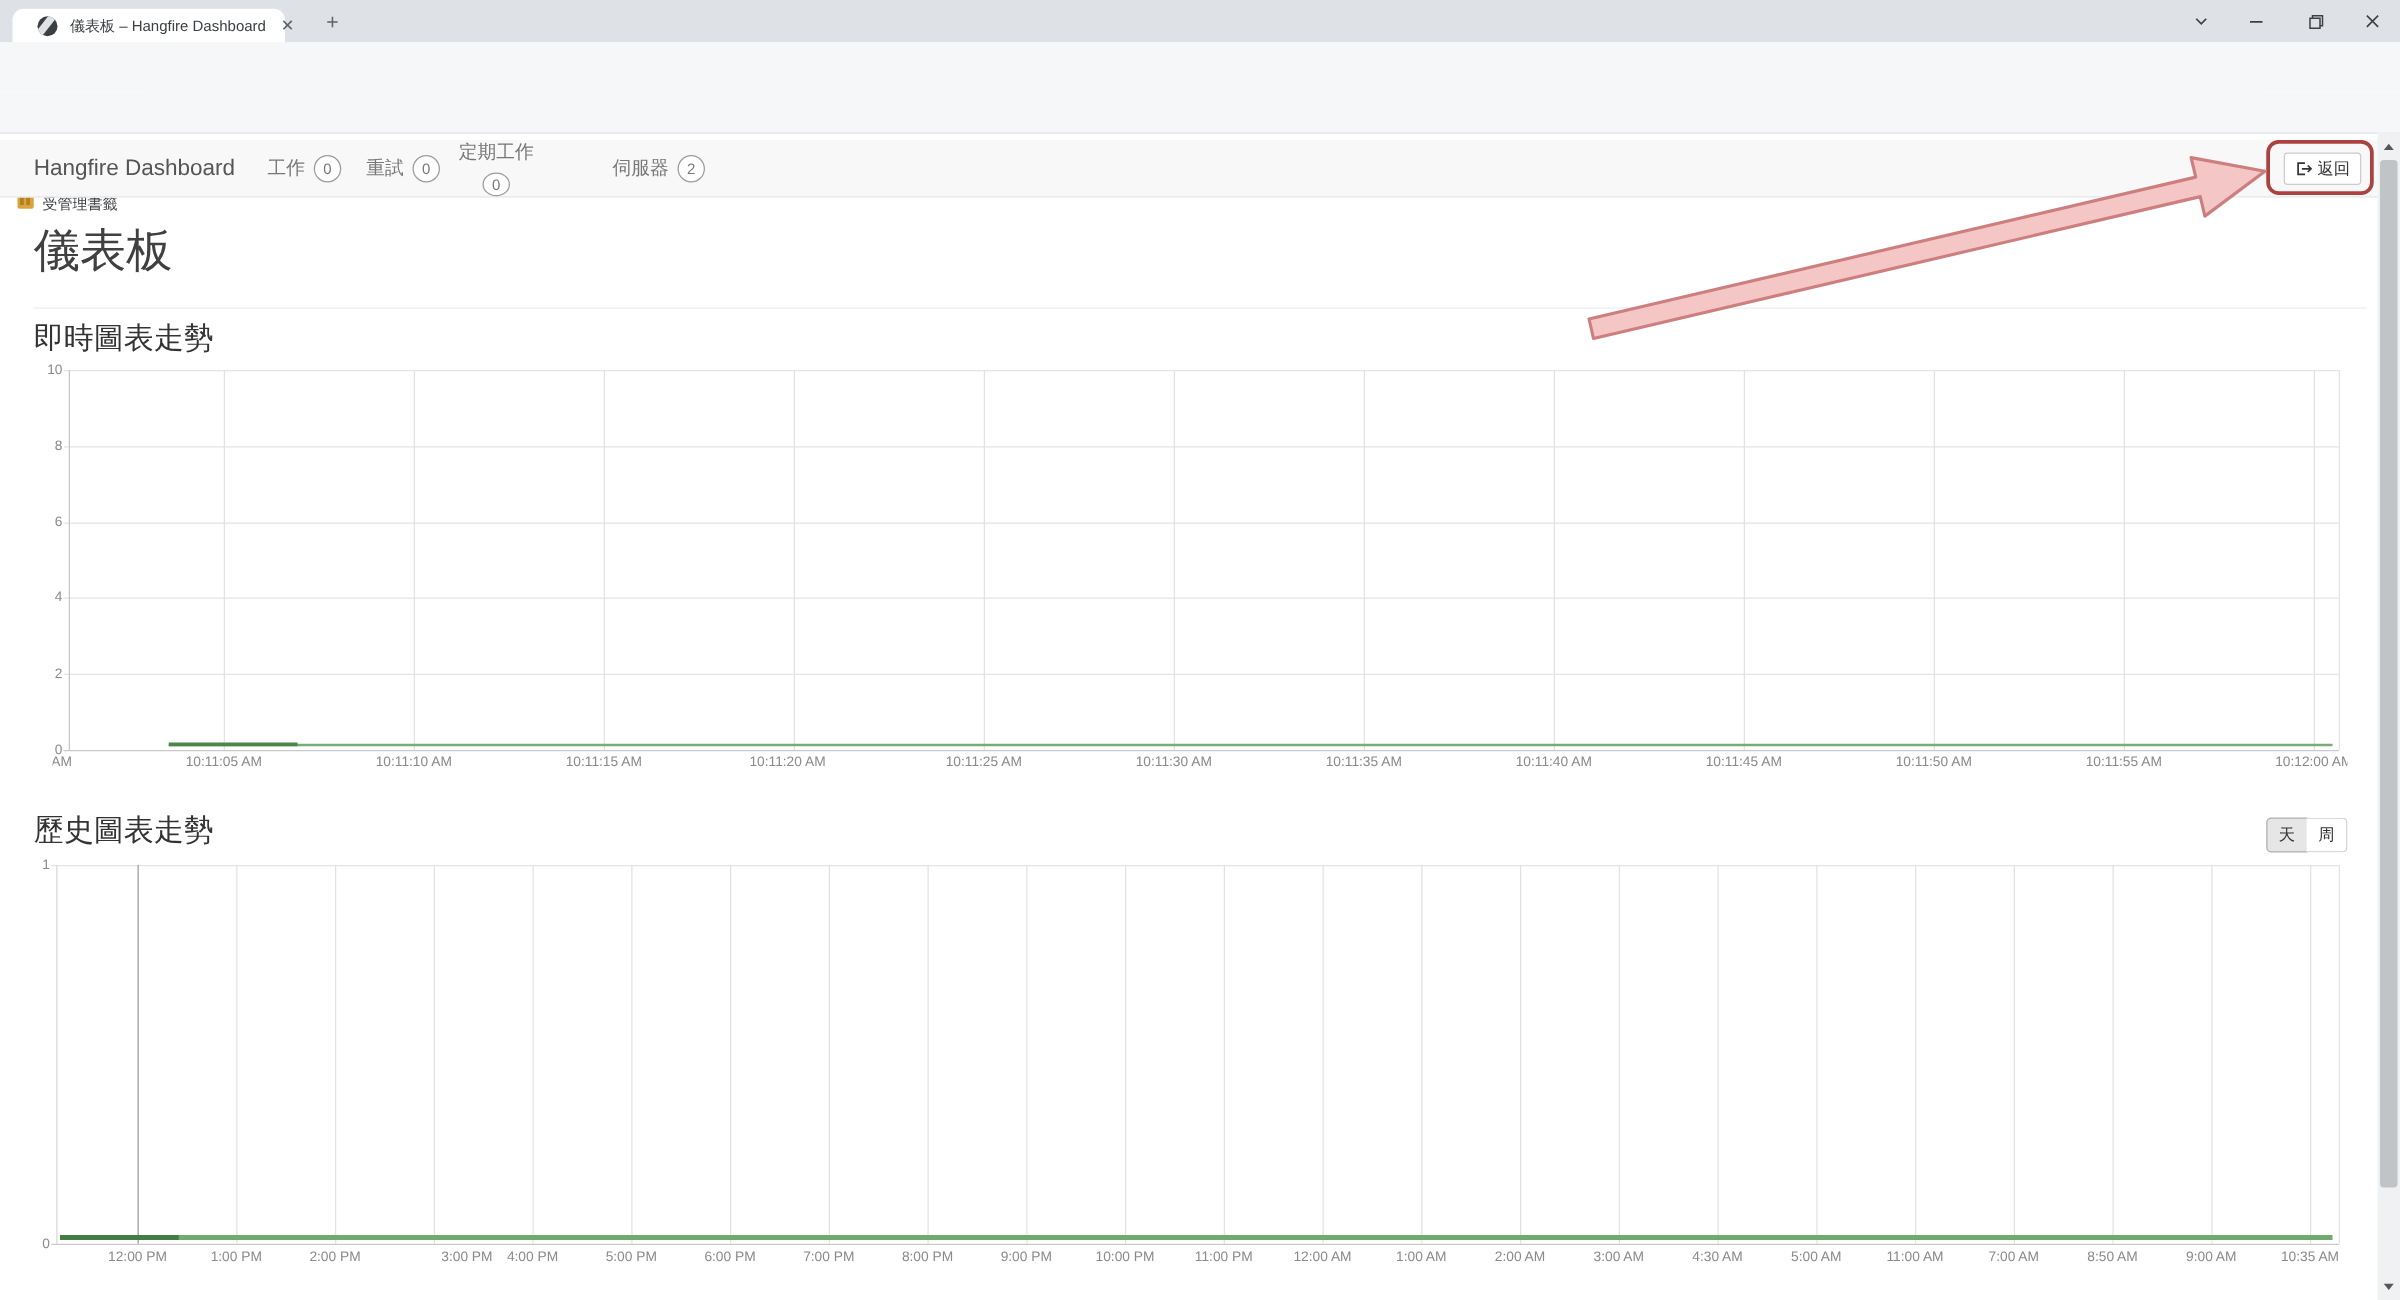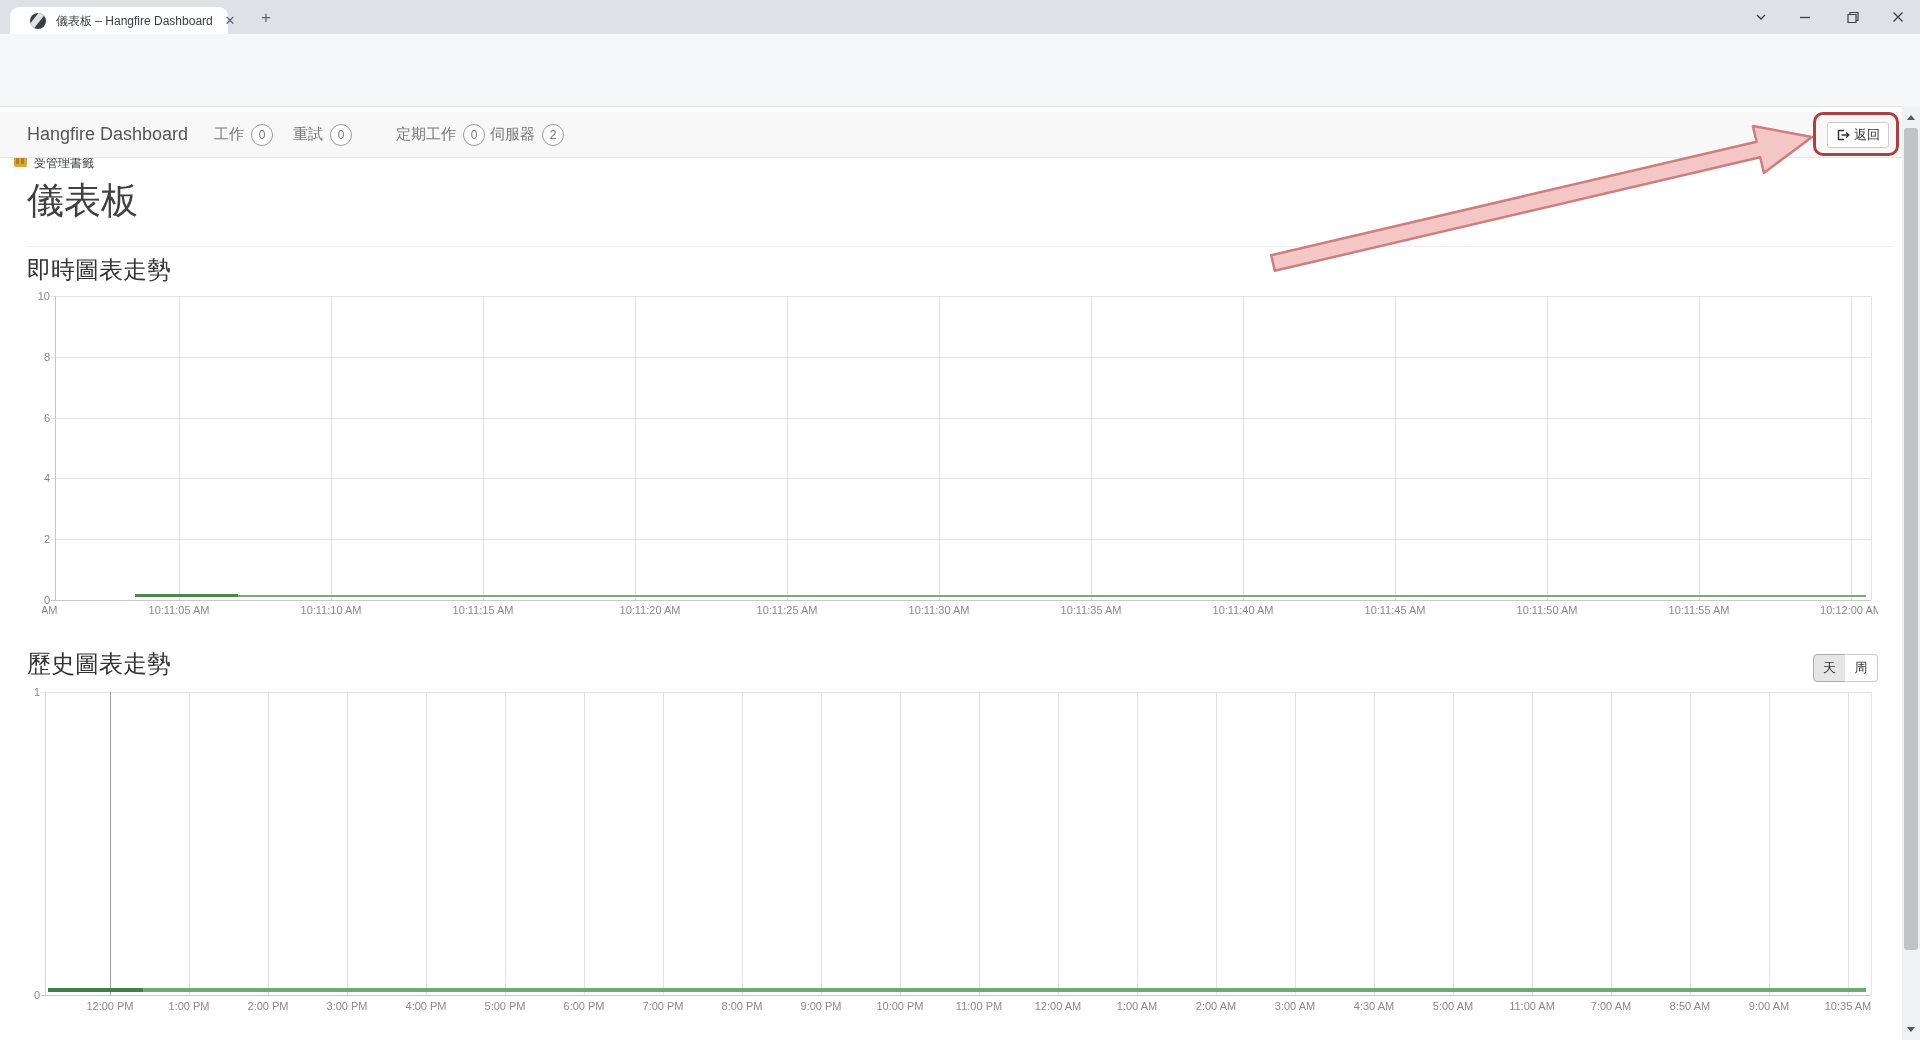--- a/index.html
+++ b/index.html
@@ -147,21 +147,21 @@
 <div class="abs hf-navbar"></div>
 <div class="abs brand">Hangfire Dashboard</div>
 <div class="abs nav-item" style="left:214px;">
   <span>工作</span>
   <span class="badge">0</span>
 </div>
 <div class="abs nav-item" style="left:293px;">
   <span>重試</span>
   <span class="badge">0</span>
 </div>
-<div class="abs nav-item" style="left:396px;">
+<div class="abs nav-item" style="left:367px;flex-direction:column;">
   <span>定期工作</span>
   <span class="badge">0</span>
 </div>
 <div class="abs nav-item" style="left:490px;">
   <span>伺服器</span>
   <span class="badge">2</span>
 </div>
 <div class="abs back-btn">
   <svg class="ic" width="14" height="14" viewBox="0 0 14 14">
     <path d="M8 2.5H2.5v9H8" fill="none" stroke="#333" stroke-width="1.4"></path>
@@ -198,21 +198,21 @@
     <div class="gl" style="left: 1547px; top: 296px; width: 1px; height: 304px; background: rgb(226, 226, 226);"></div>
     <div class="gl" style="left: 1699px; top: 296px; width: 1px; height: 304px; background: rgb(226, 226, 226);"></div>
     <div class="gl" style="left: 1851px; top: 296px; width: 1px; height: 304px; background: rgb(226, 226, 226);"></div>
     <div class="gl" style="left: 55px; top: 296px; width: 1px; height: 304px; background: rgb(198, 198, 198);"></div>
     <div class="gl" style="left: 1871px; top: 296px; width: 1px; height: 304px; background: rgb(228, 228, 228);"></div>
     <div class="xstrip" style="left: 42px; top: 604px; width: 1836px;">
       <div class="xlab" style="left: -75px;">10:11:00 AM</div>
       <div class="xlab" style="left: 77px;">10:11:05 AM</div>
       <div class="xlab" style="left: 229px;">10:11:10 AM</div>
       <div class="xlab" style="left: 381px;">10:11:15 AM</div>
-      <div class="xlab" style="left: 548px;">10:11:20 AM</div>
+      <div class="xlab" style="left: 528px;">10:11:20 AM</div>
       <div class="xlab" style="left: 685px;">10:11:25 AM</div>
       <div class="xlab" style="left: 837px;">10:11:30 AM</div>
       <div class="xlab" style="left: 989px;">10:11:35 AM</div>
       <div class="xlab" style="left: 1141px;">10:11:40 AM</div>
       <div class="xlab" style="left: 1293px;">10:11:45 AM</div>
       <div class="xlab" style="left: 1445px;">10:11:50 AM</div>
       <div class="xlab" style="left: 1597px;">10:11:55 AM</div>
       <div class="xlab" style="left: 1749px;">10:12:00 AM</div>
     </div>
     <div class="gl" style="left: 135px; top: 595px; width: 1731px; height: 2px; background: rgb(120, 171, 120);"></div>
@@ -249,21 +249,21 @@
     <div class="gl" style="left: 1611px; top: 692px; width: 1px; height: 303px; background: rgb(226, 226, 226);"></div>
     <div class="gl" style="left: 1690px; top: 692px; width: 1px; height: 303px; background: rgb(226, 226, 226);"></div>
     <div class="gl" style="left: 1769px; top: 692px; width: 1px; height: 303px; background: rgb(226, 226, 226);"></div>
     <div class="gl" style="left: 1848px; top: 692px; width: 1px; height: 303px; background: rgb(226, 226, 226);"></div>
     <div class="gl" style="left: 45px; top: 692px; width: 1px; height: 303px; background: rgb(216, 216, 216);"></div>
     <div class="gl" style="left: 1871px; top: 692px; width: 1px; height: 303px; background: rgb(228, 228, 228);"></div>
     <div class="xstrip" style="left: 0px; top: 1000px; width: 1900px;">
       <div class="xlab" style="left: 50px;">12:00 PM</div>
       <div class="xlab" style="left: 129px;">1:00 PM</div>
       <div class="xlab" style="left: 208px;">2:00 PM</div>
-      <div class="xlab" style="left: 287px;">3:00 PM</div>
+      <div class="xlab" style="left: 274px; text-align: right;">3:00 PM</div>
       <div class="xlab" style="left: 366px;">4:00 PM</div>
       <div class="xlab" style="left: 445px;">5:00 PM</div>
       <div class="xlab" style="left: 524px;">6:00 PM</div>
       <div class="xlab" style="left: 603px;">7:00 PM</div>
       <div class="xlab" style="left: 682px;">8:00 PM</div>
       <div class="xlab" style="left: 761px;">9:00 PM</div>
       <div class="xlab" style="left: 840px;">10:00 PM</div>
       <div class="xlab" style="left: 919px;">11:00 PM</div>
       <div class="xlab" style="left: 998px;">12:00 AM</div>
       <div class="xlab" style="left: 1077px;">1:00 AM</div>

